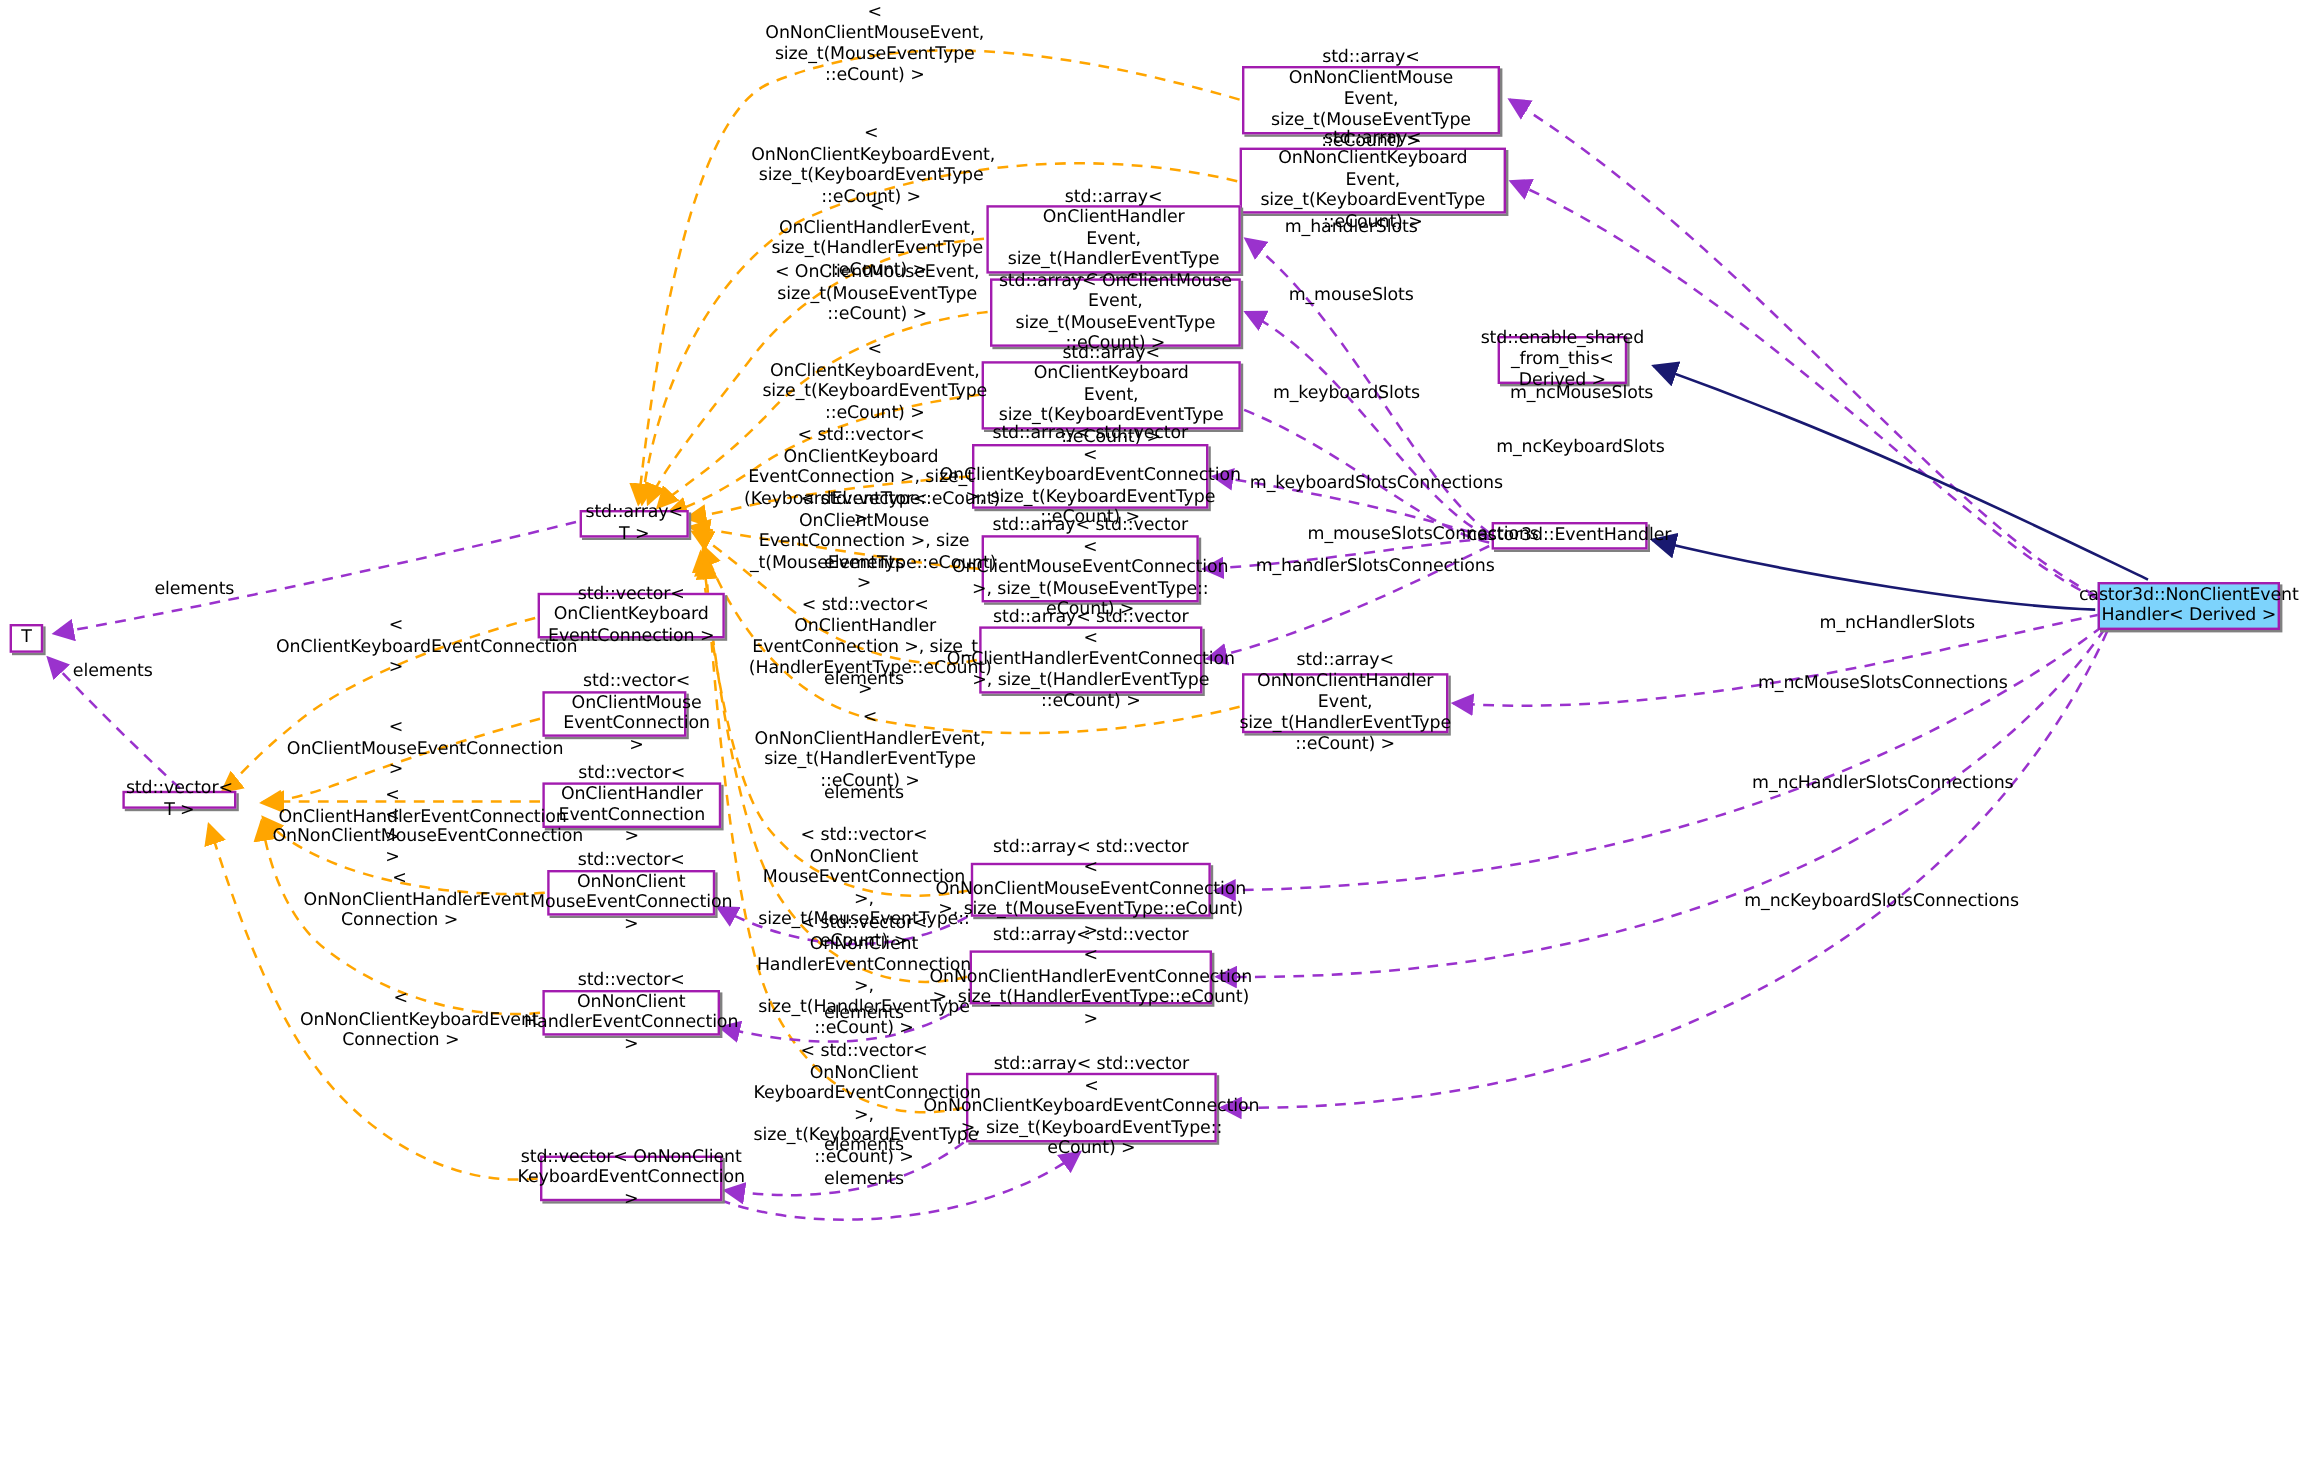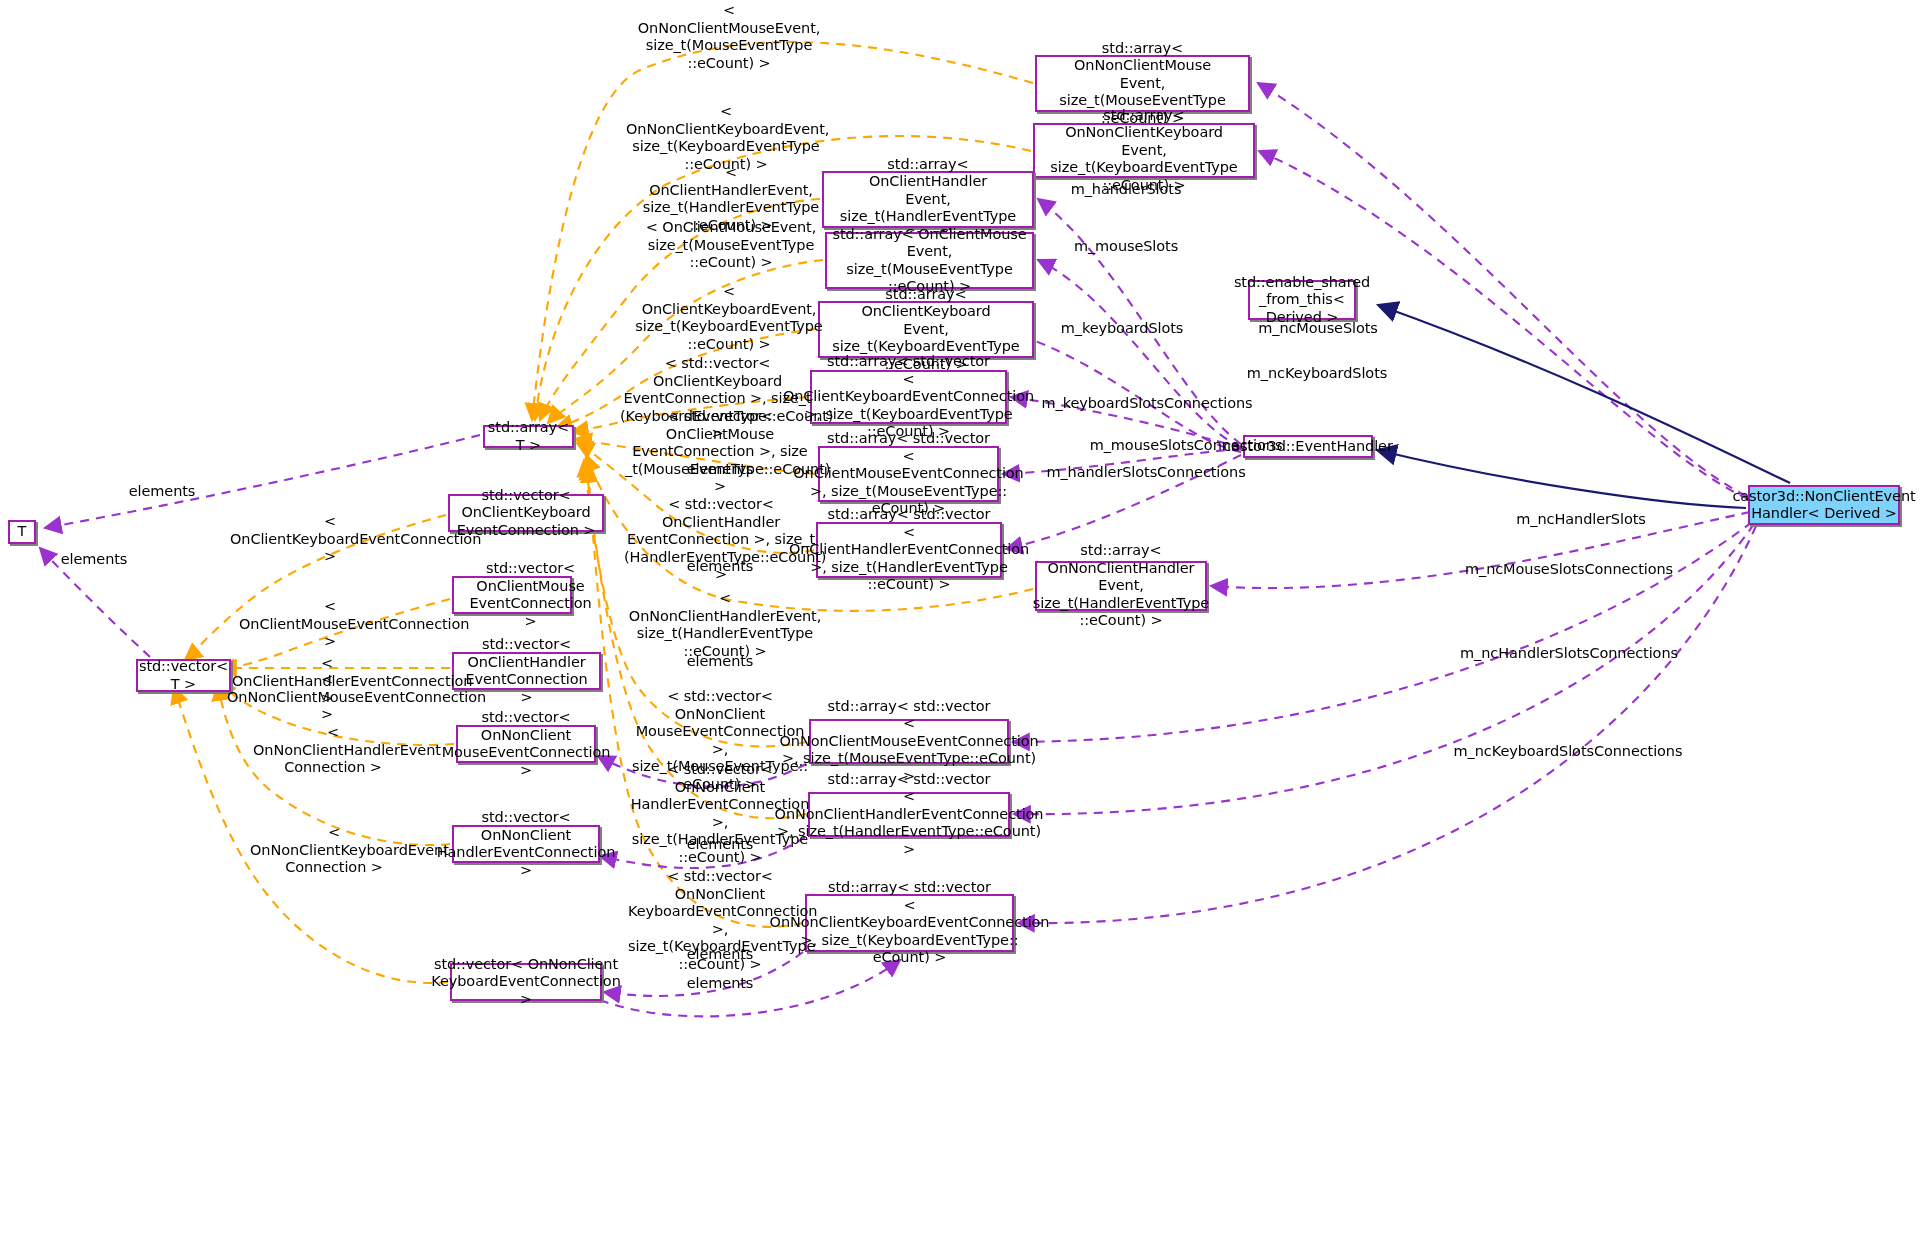--- a/index.html
+++ b/index.html
@@ -164,21 +164,21 @@
 Event, size_t(HandlerEventType
 ::eCount) &gt;</span>
       </div>
       <div class="node" style="left: 452px; top: 576px; width: 120px; height: 38px; padding-left: 37px;">
         <span class="txt">std::vector&lt; OnClientMouse
 EventConnection &gt;</span>
       </div>
       <div class="node" style="left: 8px; top: 520px; width: 28px; height: 24px;">
         <span class="txt">T</span>
       </div>
-      <div class="node" style="left: 136px; top: 659px; width: 95px; height: 33px; justify-content: center;">
+      <div class="node" style="left: 102px; top: 659px; width: 95px; height: 15px; justify-content: center;">
         <span class="txt">std::vector&lt; T &gt;</span>
       </div>
       <div class="node" style="left: 452px; top: 652px; width: 149px; height: 38px;">
         <span class="txt">std::vector&lt; OnClientHandler
 EventConnection &gt;</span>
       </div>
       <div class="node" style="left: 456px; top: 725px; width: 140px; height: 38px;">
         <span class="txt">std::vector&lt; OnNonClient
 MouseEventConnection &gt;</span>
       </div>

